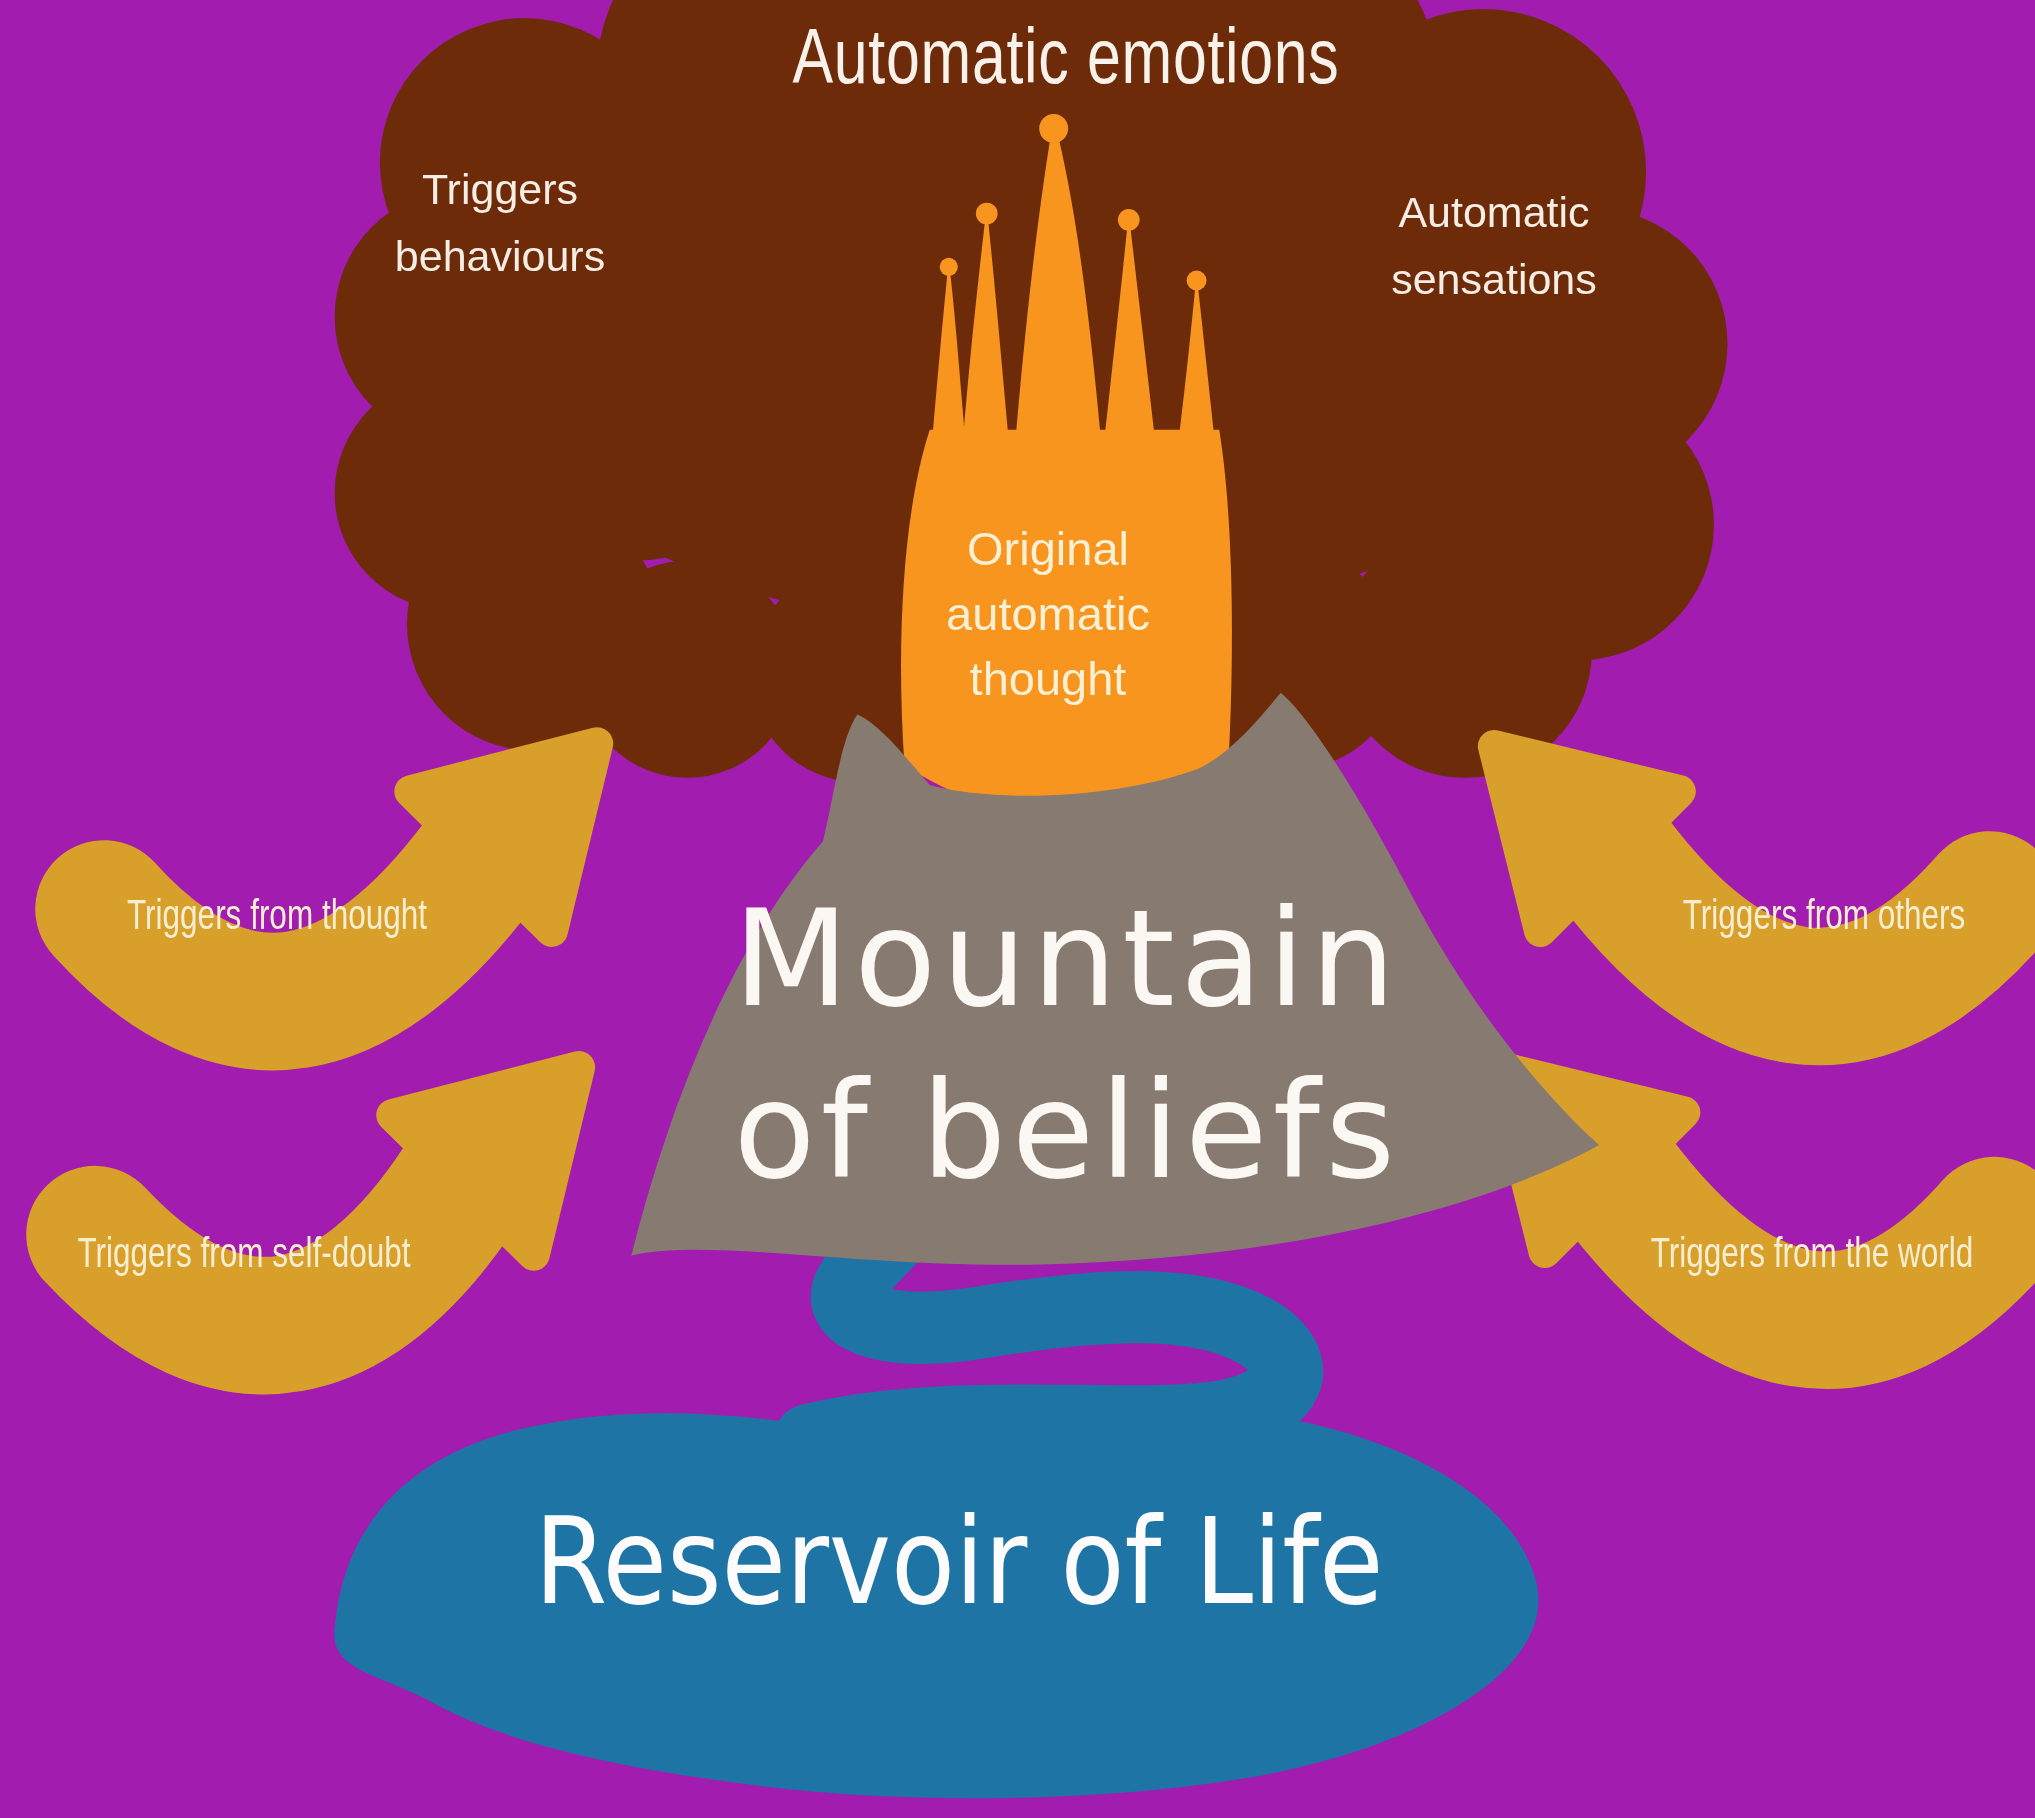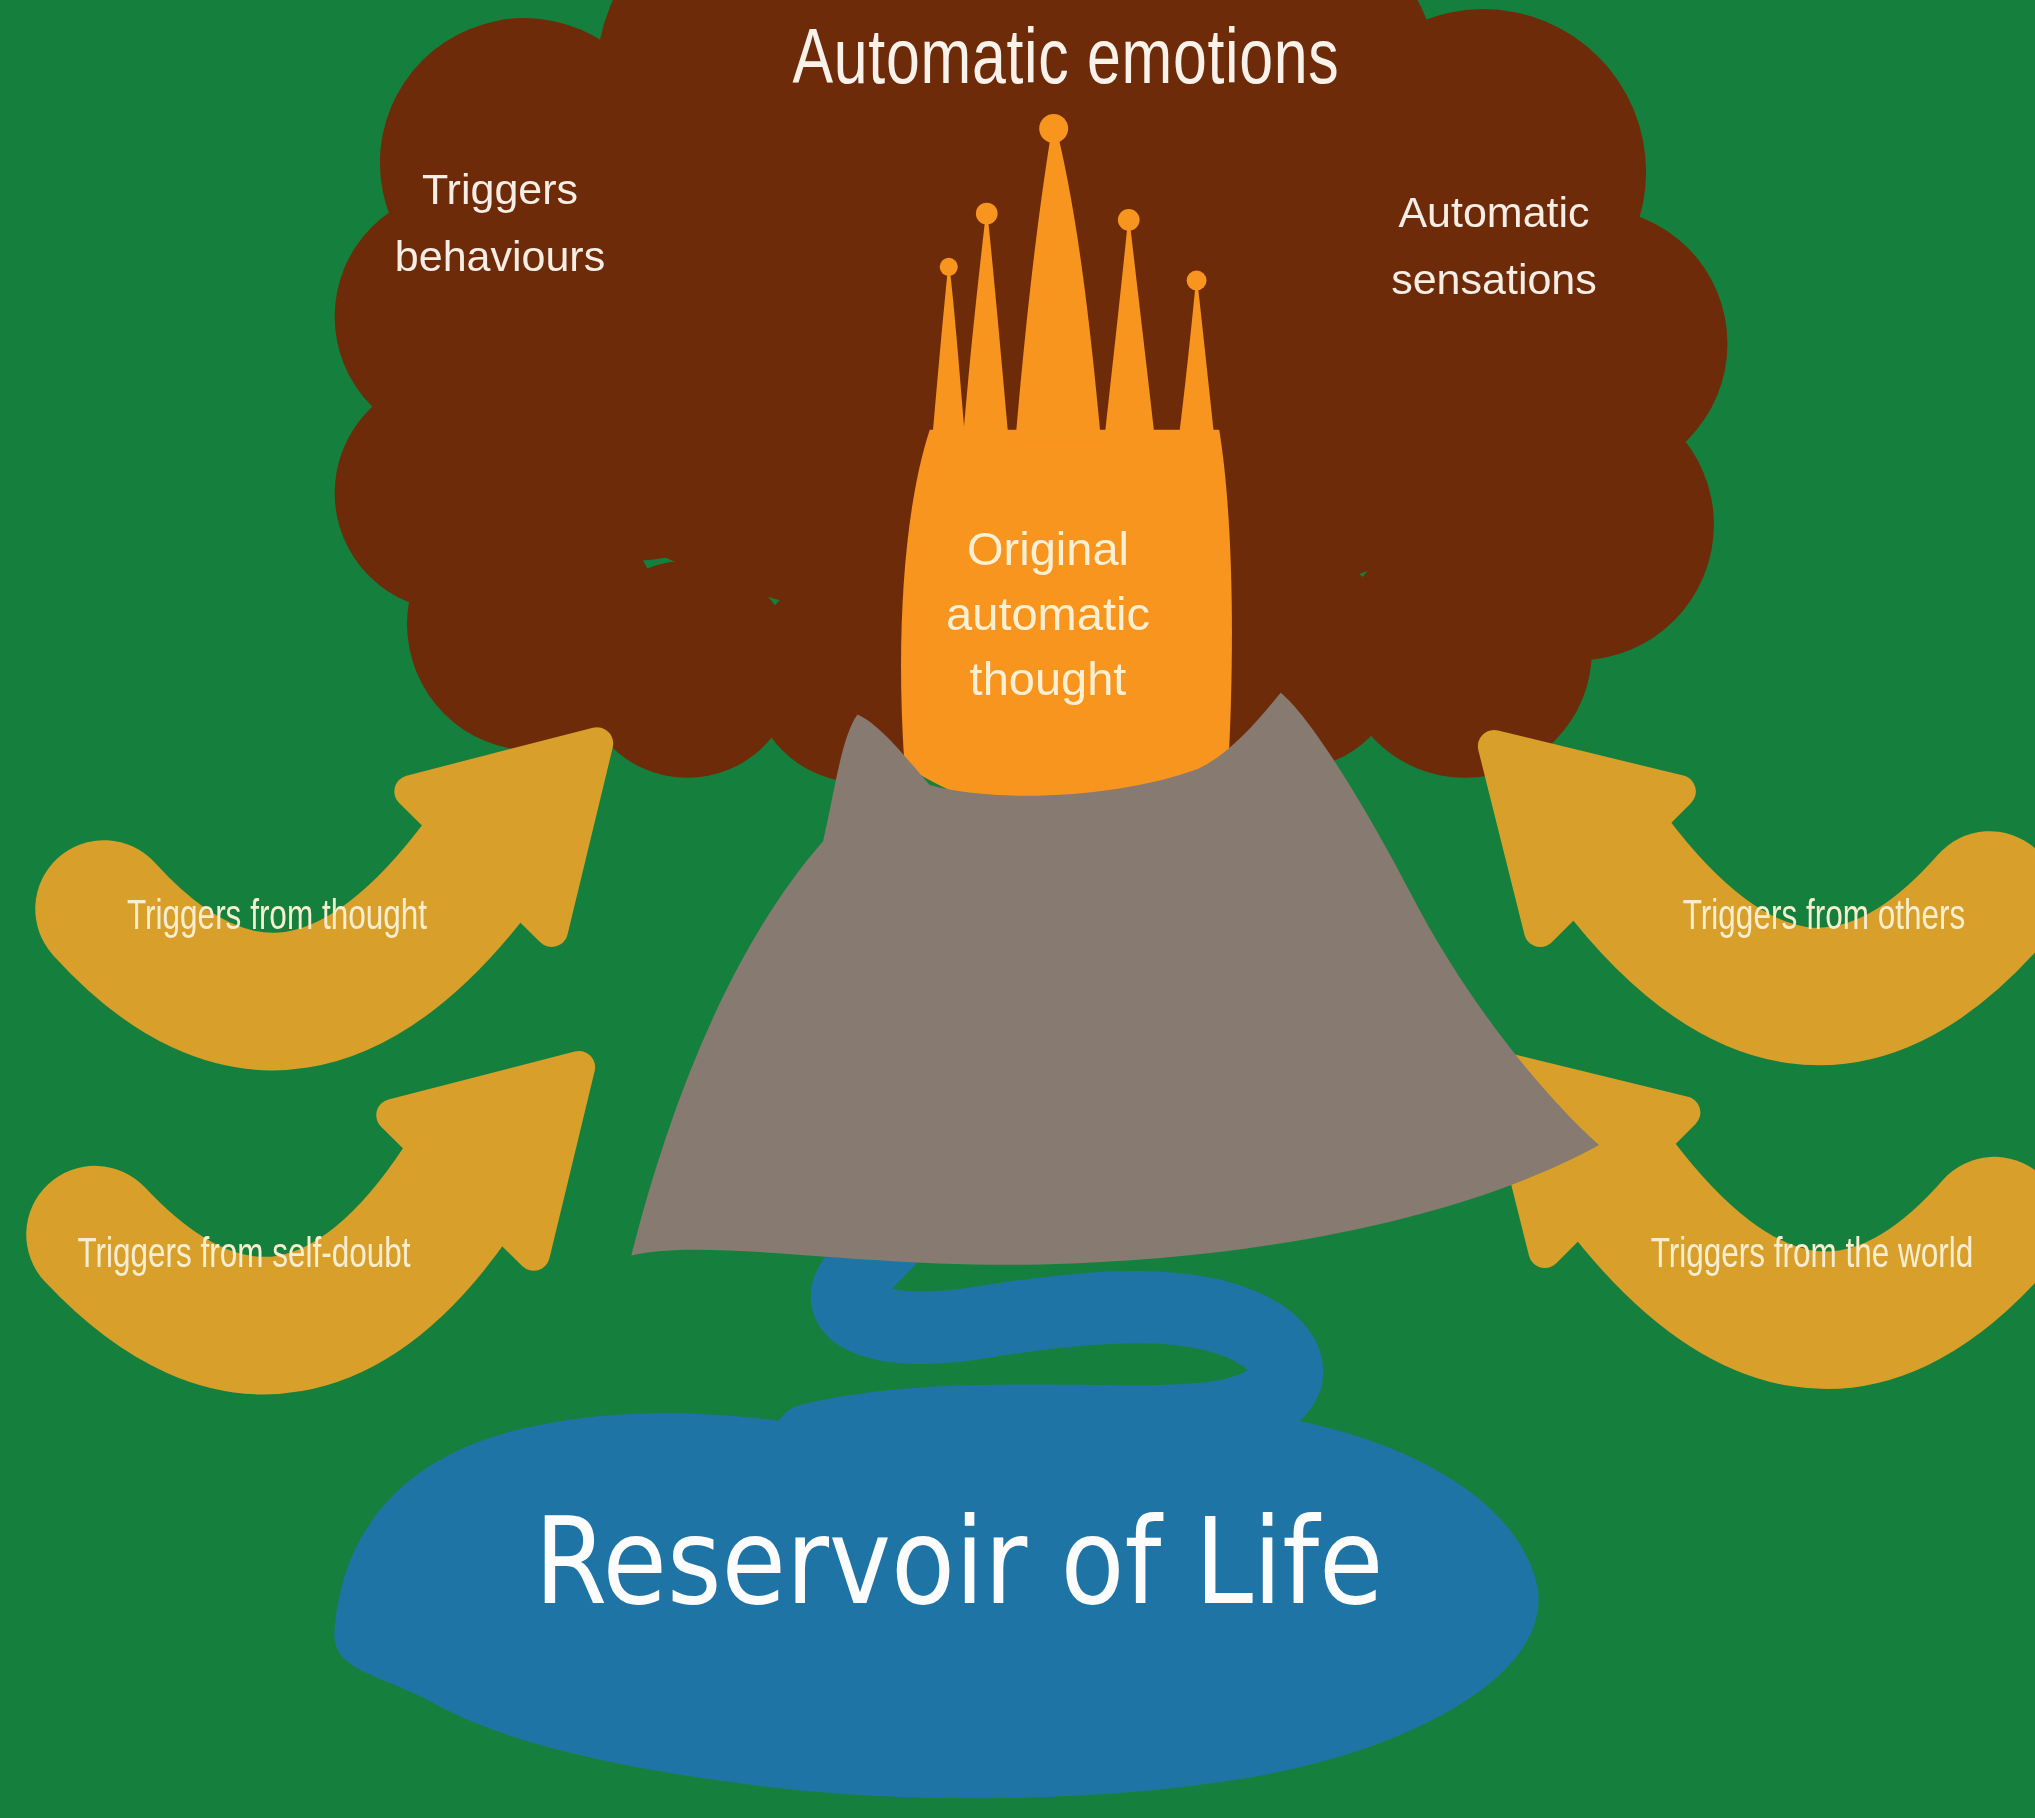--- a/index.html
+++ b/index.html
@@ -1,21 +1,21 @@
 <!DOCTYPE html>
 <html style="font-size:14.5px"><head>
 <meta charset="utf-8">
 <style>
   html, body { margin: 0; padding: 0; background: #ffffff; }
   #stage {
     position: relative;
     width: 2035px;
     height: 1818px;
     overflow: hidden;
-    background: #15803d;
+    background: #a21caf;
     font-family: "Liberation Sans", "DejaVu Sans", sans-serif;
   }
   #art { position: absolute; left: 0; top: 0; width: 100%; height: 100%; }
   .label {
     position: absolute;
     transform: translate(-50%, -50%);
     text-align: center;
     white-space: pre-line;
     pointer-events: none;
   }
@@ -124,20 +124,21 @@
   </svg>
 
   <div class="label title-label" style="left: 1066px; top: 56px; color: rgb(248, 242, 234);">Automatic emotions</div>
 
   <div class="label cloud-label" style="left: 500px; top: 223px; color: rgb(246, 237, 228);">Triggers behaviours</div>
 
   <div class="label cloud-label" style="left: 1494px; top: 246px; color: rgb(246, 237, 228);">Automatic sensations</div>
 
   <div class="label flame-label" style="left: 1048px; top: 613px; color: rgb(251, 240, 211);">Original automatic thought</div>
 
+  <div class="label mountain-label" style="left: 1067px; top: 1045px; color: rgb(251, 247, 243);">Mountain of beliefs</div>
 
   <div class="label arrow-label" style="left: 277px; top: 915px; color: rgb(247, 238, 210);">Triggers from thought</div>
 
   <div class="label arrow-label" style="left: 244px; top: 1253px; color: rgb(247, 238, 210);">Triggers from self-doubt</div>
 
   <div class="label arrow-label" style="left: 1824px; top: 915px; color: rgb(247, 238, 210);">Triggers from others</div>
 
   <div class="label arrow-label" style="left: 1812px; top: 1253px; color: rgb(247, 238, 210);">Triggers from the world</div>
 
   <div class="label reservoir-label" style="left: 959px; top: 1562px; color: rgb(252, 252, 252);">Reservoir of Life</div>

